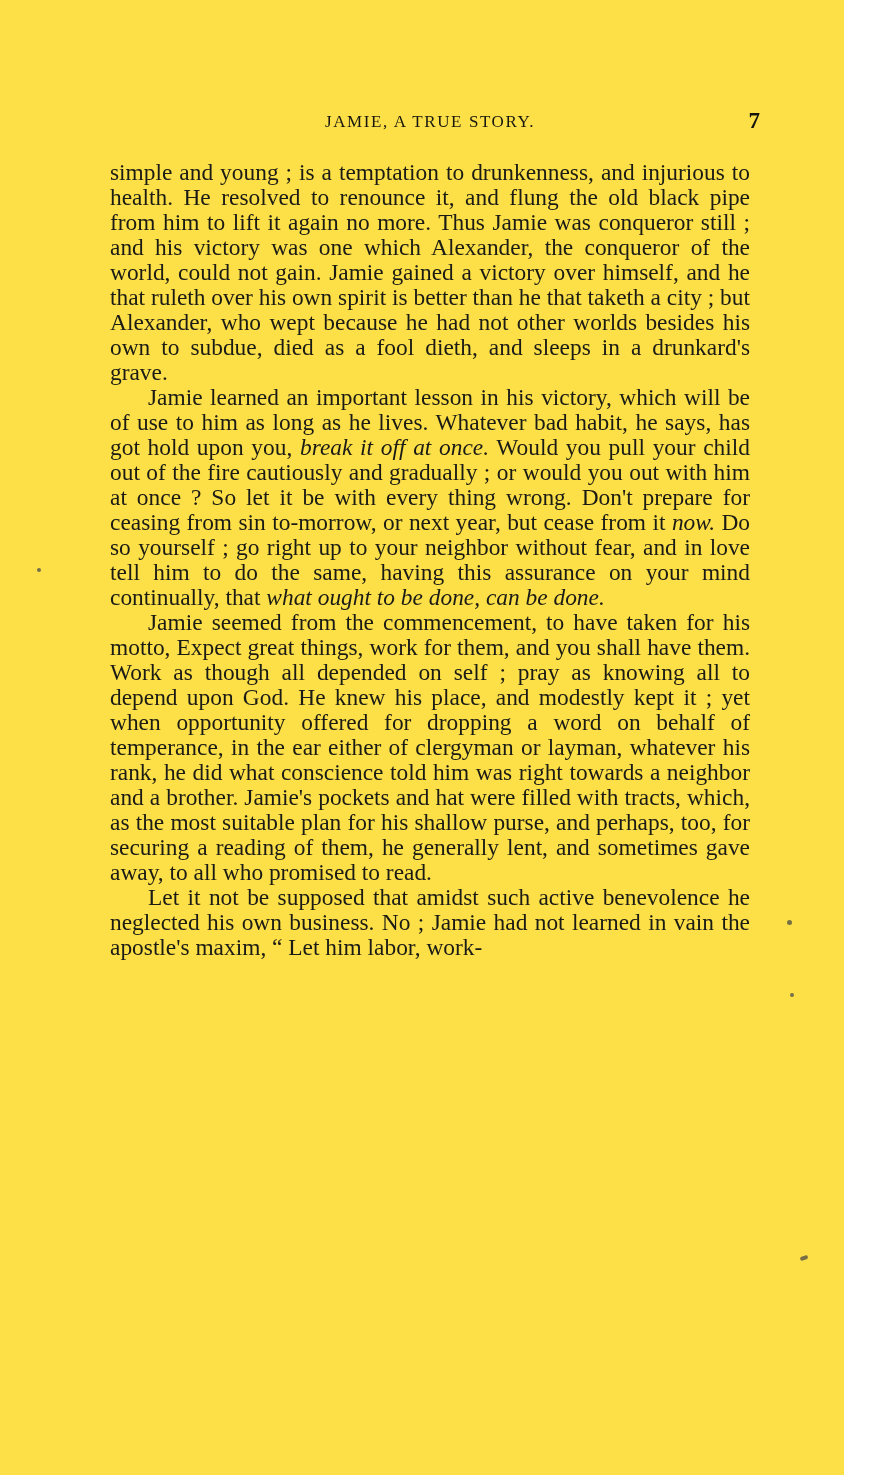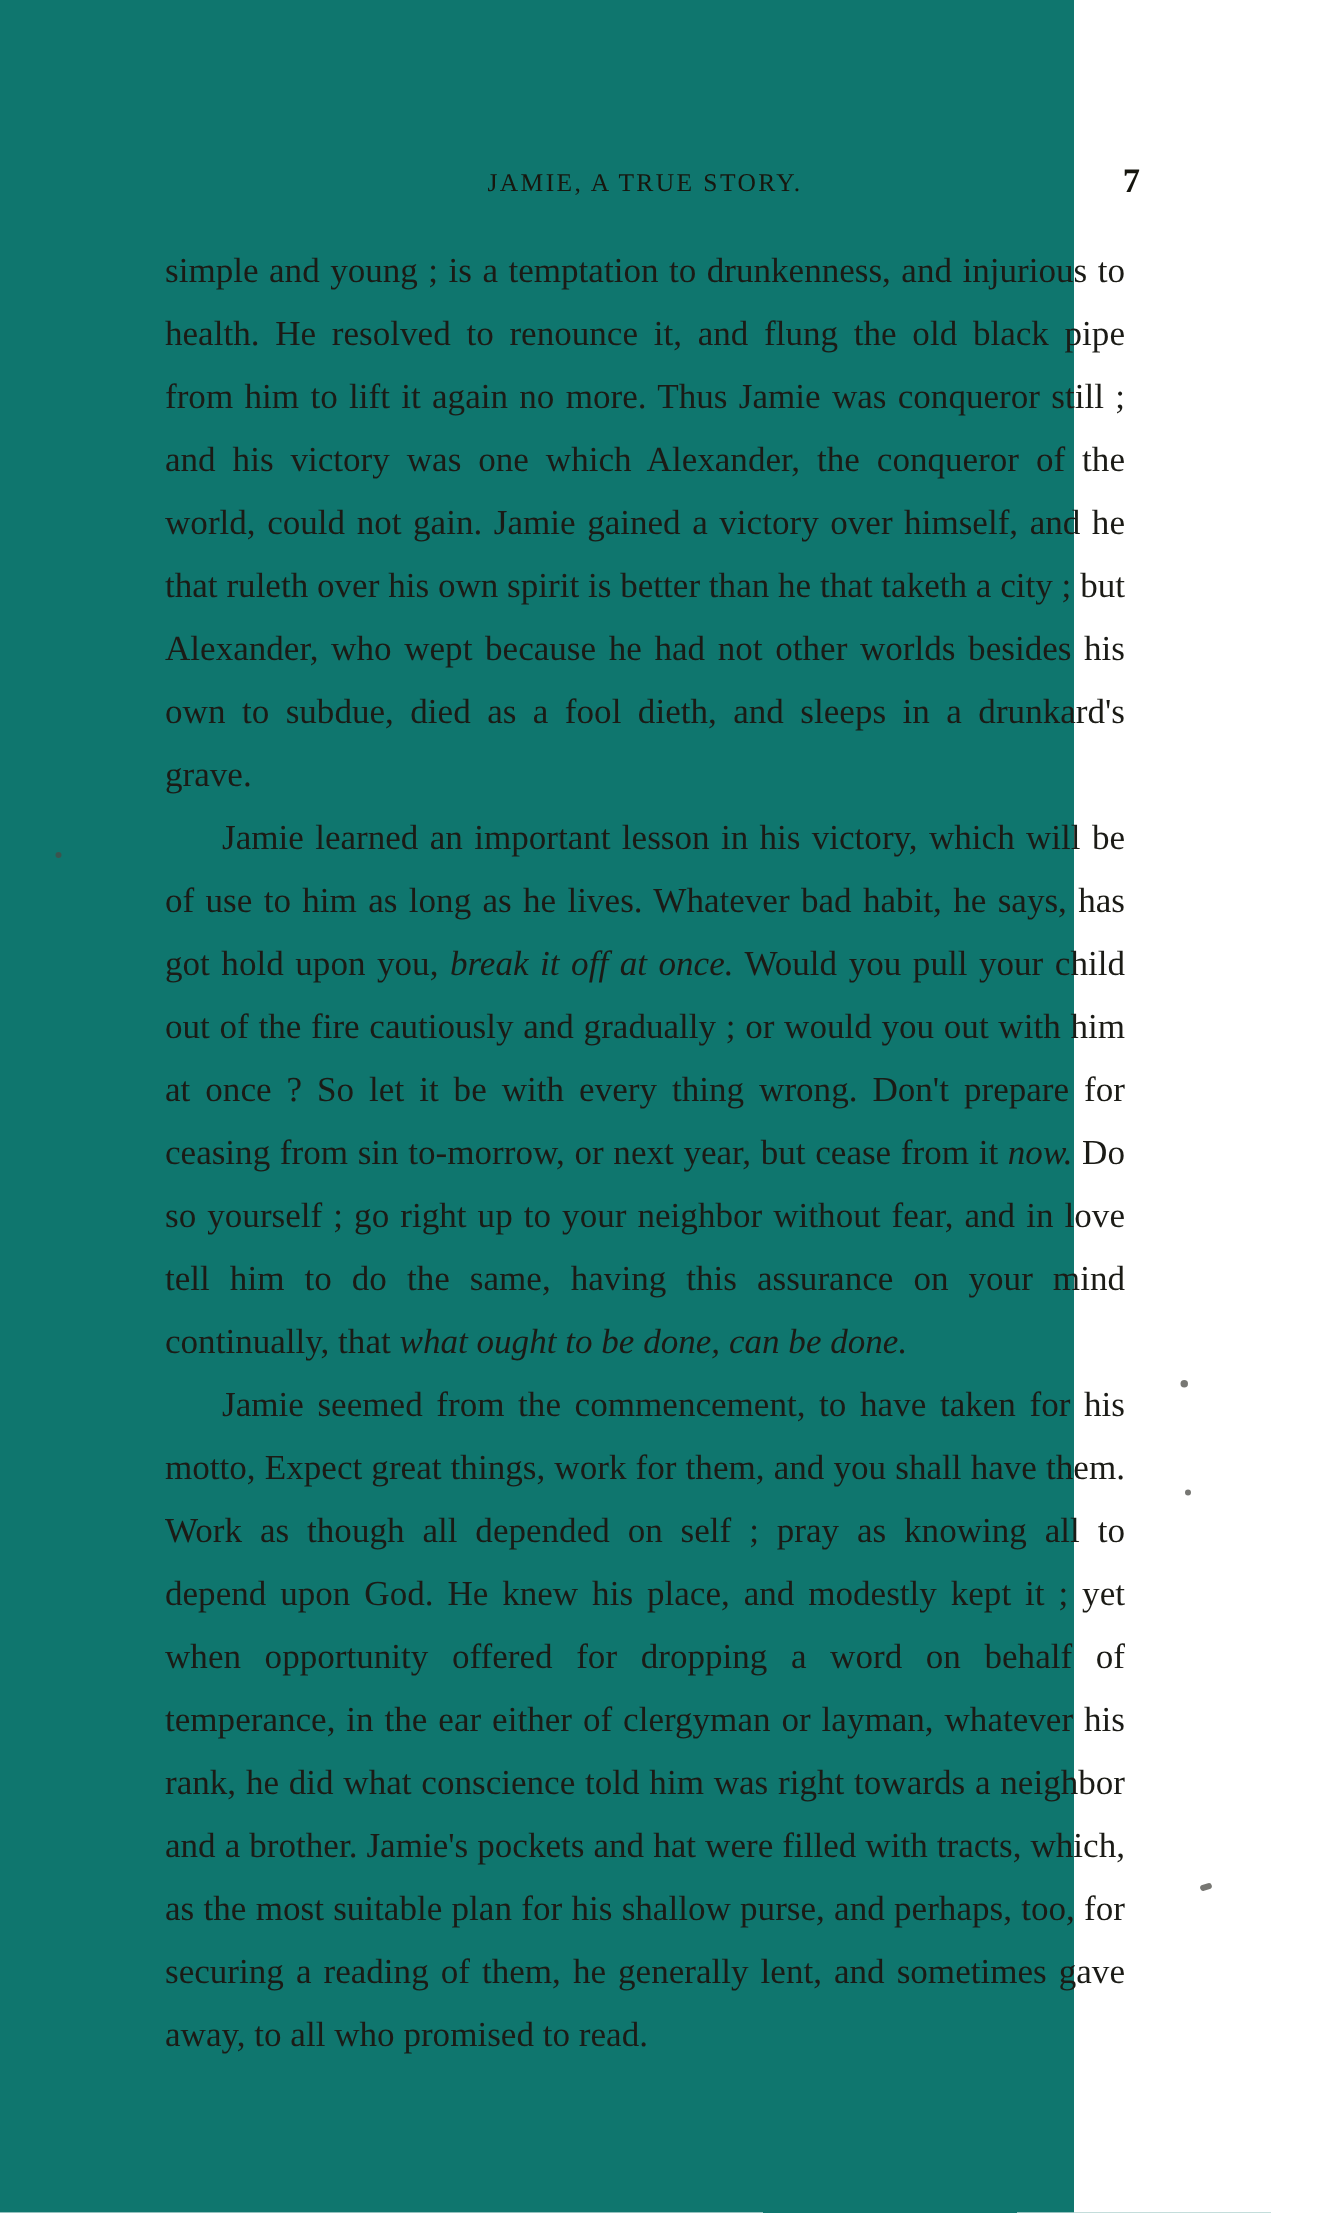--- a/index.html
+++ b/index.html
@@ -12,23 +12,23 @@
     height: 1475px;
     position: relative;
     font-family: "Liberation Serif", serif;
     color: #1a1a18;
     overflow: hidden;
   }
   .page {
     position: absolute;
     top: 0;
     left: 0;
-    width: 716px;
+    width: 844px;
     height: 1475px;
-    background: #0f766e;
+    background: #fde047;
   }
   .running-head {
     position: absolute;
     top: 112px;
     left: 110px;
     width: 640px;
     text-align: center;
     font-size: 17px;
     letter-spacing: 1.6px;
     font-variant: small-caps;
@@ -44,21 +44,21 @@
     font-size: 23px;
     font-weight: bold;
     color: #15150e;
   }
   .body-text {
     position: absolute;
     top: 160px;
     left: 110px;
     width: 640px;
     font-size: 23.4px;
-    line-height: 42px;
+    line-height: 25px;
     text-align: justify;
     color: #1b1b16;
   }
   .body-text p {
     margin: 0;
     text-indent: 0;
   }
   .body-text p.indent {
     text-indent: 38px;
     font-family: Liberation Serif, serif;
@@ -84,20 +84,21 @@
 <div class="page">
 
   <div class="running-head">JAMIE, A TRUE STORY.</div>
 
   <div class="folio">7</div>
 
   <div class="body-text" id="body-text">
       <p><span>simple and young ; is a temptation to drunkenness, and injurious to health.   He resolved to renounce it, and flung the old black pipe from him to lift it again no more.   Thus Jamie was conqueror still ; and his victory was one which Alexander, the conqueror of the world, could not gain. Jamie gained a victory over himself, and he that ruleth over his own spirit is better than he that taketh a city ; but Alexander, who wept because he had not other worlds besides his own to subdue, died as a fool dieth, and sleeps in a drunkard's grave.</span></p>
       <p class="indent"><span>Jamie learned an important lesson in his victory, which will be of use to him as long as he lives.   Whatever bad habit, he says, has got hold upon you, </span><i>break it off at once.</i><span> Would you pull your child out of the fire cautiously and gradually ; or would you out with him at once ?   So let it be with every thing wrong.   Don't prepare for ceasing from sin to-morrow, or next year, but cease from it </span><i>now.</i><span> Do so yourself ; go right up to your neighbor without fear, and in love tell him to do the same, having this assurance on your mind continually, that </span><i>what ought to be done, can be done.</i></p>
       <p class="indent"><span>Jamie seemed from the commencement, to have taken for his motto, Expect great things, work for them, and you shall have them.   Work as though all depended on self ; pray as knowing all to depend upon God.   He knew his place, and modestly kept it ; yet when opportunity offered for dropping a word on behalf of temperance, in the ear either of clergyman or layman, whatever his rank, he did what conscience told him was right towards a neighbor and a brother.   Jamie's pockets and hat were filled with tracts, which, as the most suitable plan for his shallow purse, and perhaps, too, for securing a reading of them, he generally lent, and sometimes gave away, to all who promised to read.</span></p>
+      <p class="indent"><span>Let it not be supposed that amidst such active benevolence he neglected his own business.   No ; Jamie had not learned in vain the apostle's maxim, “ Let him labor, work-</span></p>
     </div>
 
   <span class="speck s1"></span>
   <span class="speck s2"></span>
   <span class="speck s3"></span>
   <span class="speck s4"></span>
 
 </div>
 
 </body></html>

